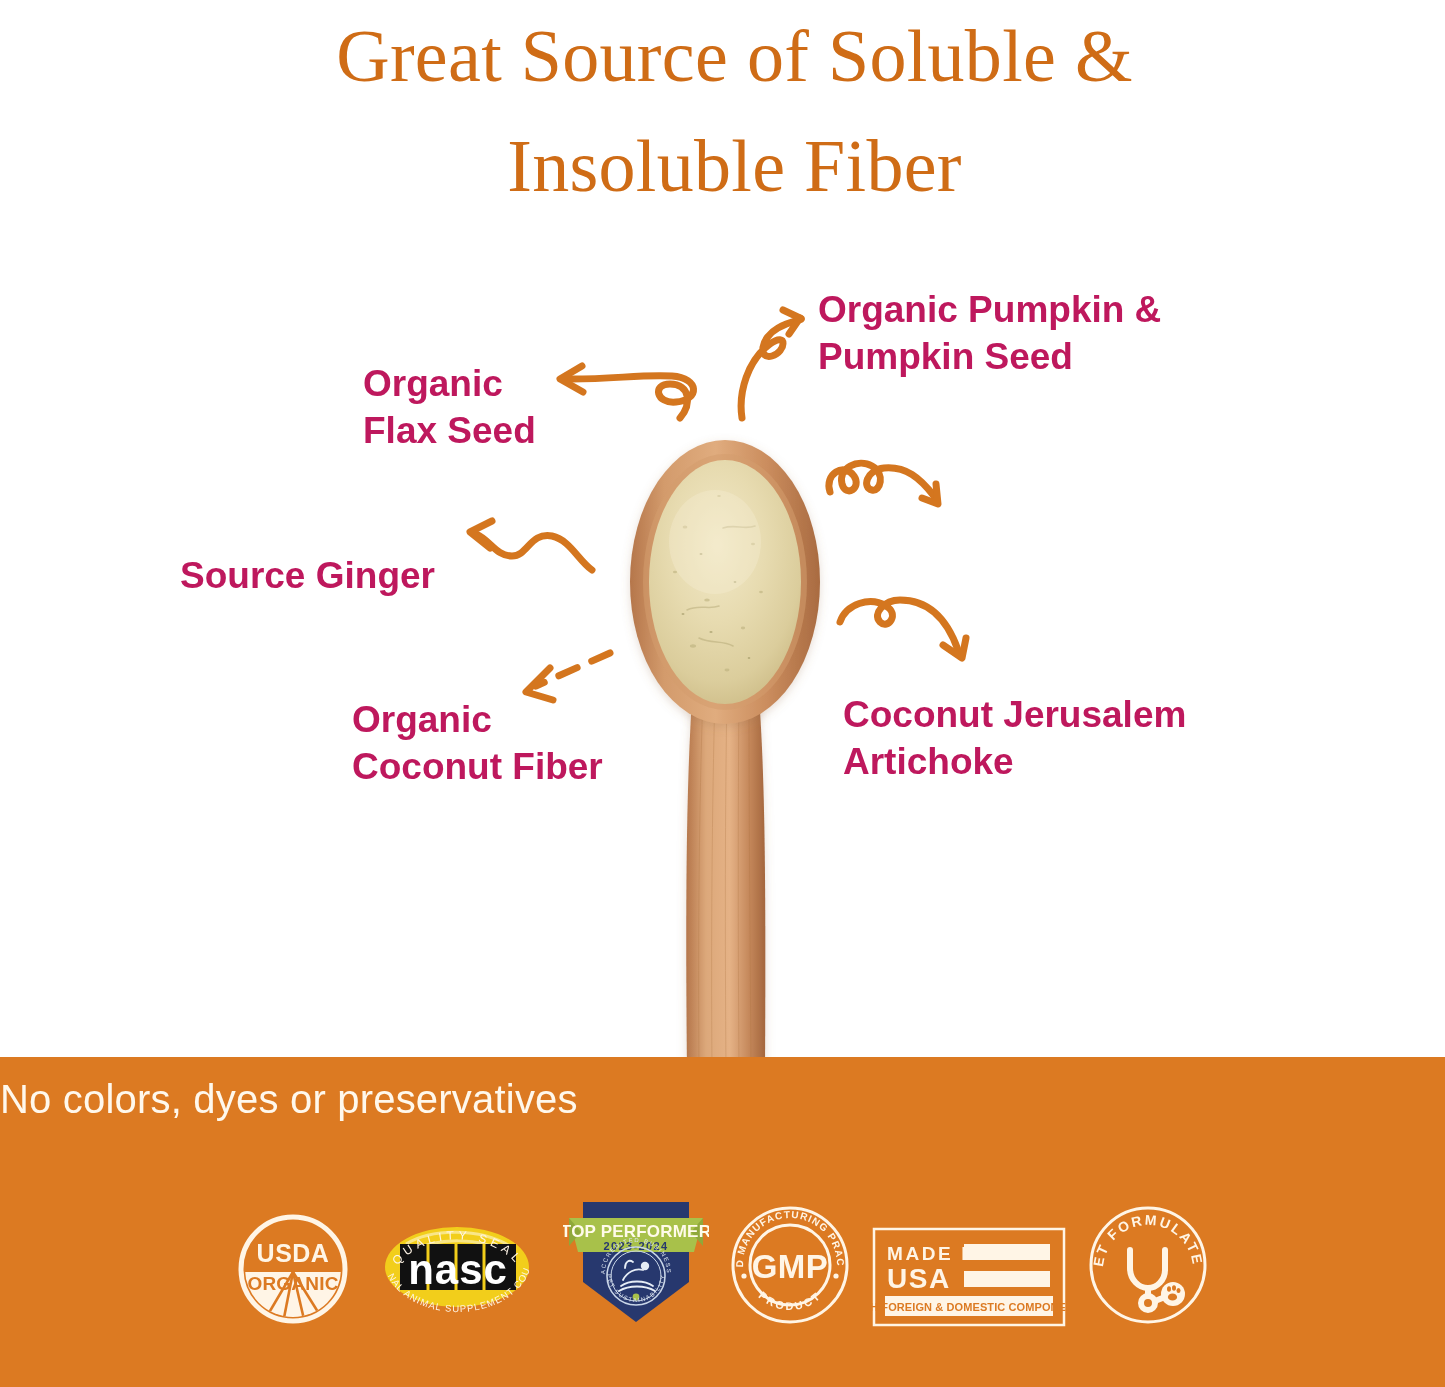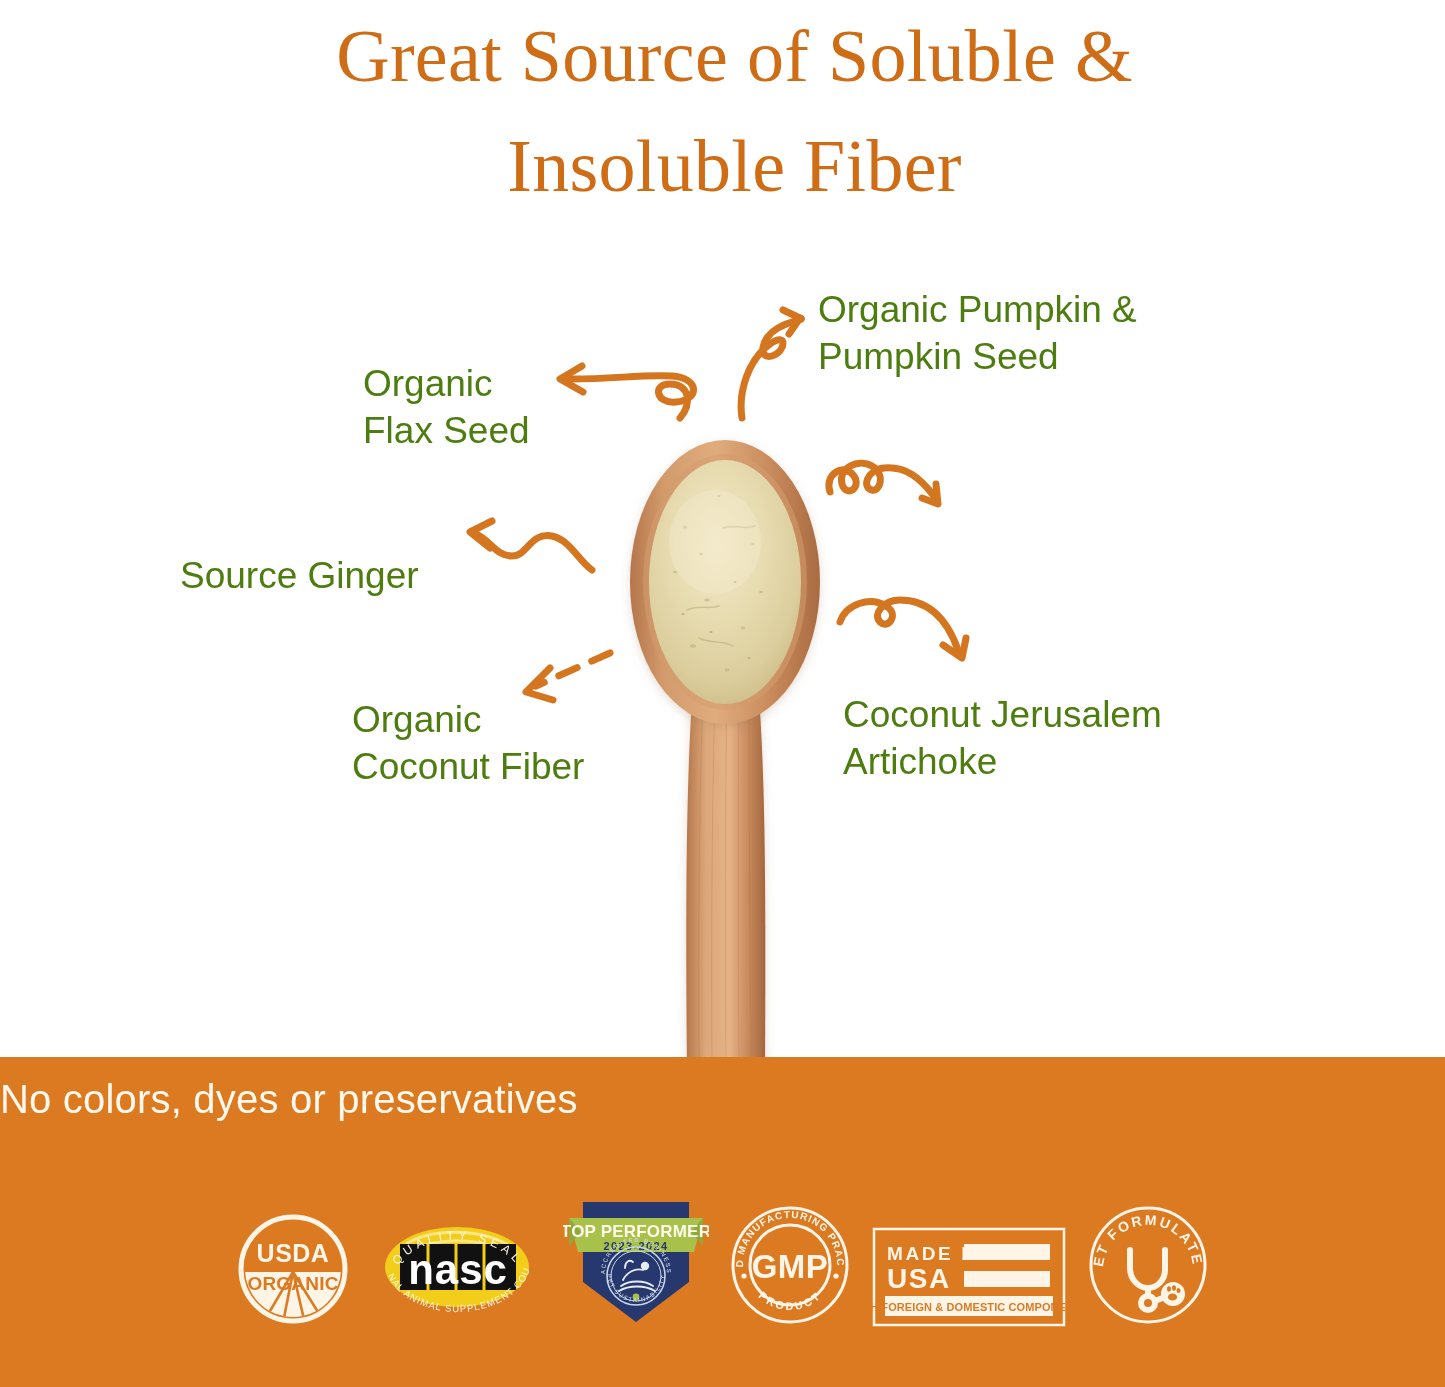--- a/index.html
+++ b/index.html
@@ -29,24 +29,24 @@
     color: #CF6C16;
     letter-spacing: 0.3px;
     white-space: pre-line;
     padding-left: 12px;
   }
 
   
   .label {
     position: absolute;
     font-family: "Liberation Sans", sans-serif;
-    font-weight: normal;
+    font-weight: bold;
     font-size: 37px;
     line-height: 1.28;
-    color: #4d7c0f;
+    color: #be185d;
     white-space: pre-line;
   }
   .label.right { text-align: left; }
   .label.left  { text-align: left; }
 
   #lbl-pumpkin    { left: 818px;  top: 286px; }
   #lbl-flax       { left: 363px;  top: 360px; }
   #lbl-ginger     { left: 180px;  top: 552px; }
   #lbl-apple      { left: 855px;  top: 521px; }
   #lbl-coconut    { left: 352px;  top: 696px; }

